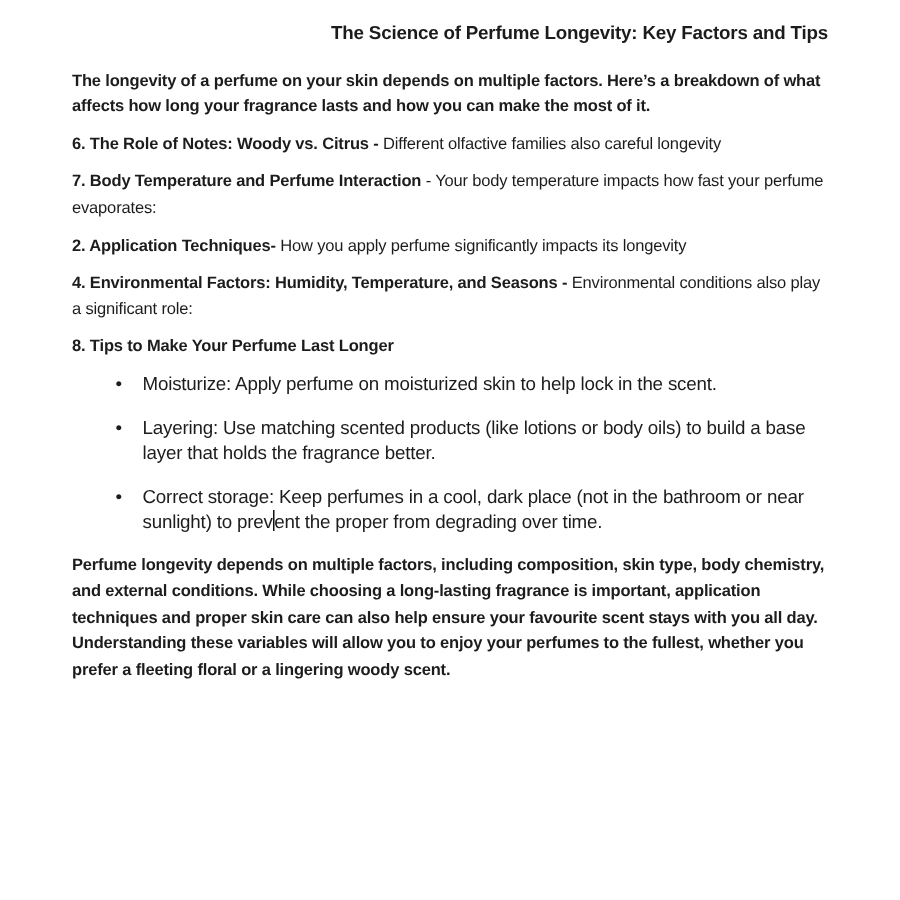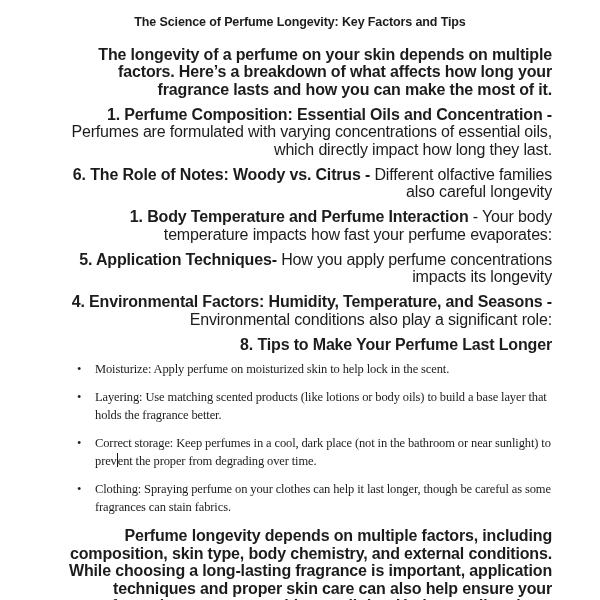--- a/index.html
+++ b/index.html
@@ -15,47 +15,45 @@
   }
   .page {
     width: 600px;
     height: 600px;
     padding: 14px 48px 0 48px;
     background: #ffffff;
   }
   .doc-title {
     font-size: 12.5px;
     font-weight: 700;
-    text-align: center;
+    text-align: right;
     letter-spacing: -0.01em;
     margin: 0 0 14px 0;
     line-height: 17.5px;
   }
   p.para {
-    font-size: 16px;
+    font-size: 11px;
     line-height: 17.5px;
     letter-spacing: -0.01em;
     margin: 0 0 7.5px 0;
-    text-align: right;
   }
   p.bold { font-weight: 700; }
   p.para b { font-weight: 700; }
   ul.tips-list {
     list-style: none;
     margin: 3px 0 5px 0;
     padding: 0;
   }
   ul.tips-list li {
     position: relative;
     font-size: 12.5px;
     line-height: 17.5px;
     letter-spacing: -0.01em;
     padding-left: 47px;
     margin: 0 0 11px 0;
-    font-family: Liberation Serif, serif;
   }
   ul.tips-list li::before {
     content: "\2022";
     position: absolute;
     left: 29px;
     top: 0;
     font-size: 12.5px;
   }
   .caret {
     display: inline-block;
@@ -68,35 +66,33 @@
 </style>
 </head>
 <body>
 
 <div class="page">
 
   <h1 class="doc-title">The Science of Perfume Longevity: Key Factors and Tips</h1>
 
   <p class="para bold">The longevity of a perfume on your skin depends on multiple factors. Here’s a breakdown of what affects how long your fragrance lasts and how you can make the most of it.</p>
 
-  <p class="para"><b>1. Perfume Composition: Essential Oils and Concentration -</b><span> Perfumes are formulated with varying concentrations of essential oils, which directly impact how long they last.</span></p>
 
   <p class="para"><b>6. The Role of Notes: Woody vs. Citrus -</b><span> Different olfactive families also careful longevity</span></p>
 
 
-  <p class="para"><b>1. Body Temperature and Perfume Interaction</b><span> - Your body temperature impacts how fast your perfume evaporates:</span></p>
+  <p class="para"><b>7. Body Temperature and Perfume Interaction</b><span> - Your body temperature impacts how fast your perfume evaporates:</span></p>
 
-  <p class="para"><b>5. Application Techniques-</b><span> How you apply perfume concentrations impacts its longevity</span></p>
+  <p class="para"><b>2. Application Techniques-</b><span> How you apply perfume significantly impacts its longevity</span></p>
 
   <p class="para"><b>4. Environmental Factors: Humidity, Temperature, and Seasons -</b><span> Environmental conditions also play a significant role:</span></p>
 
   <p class="para bold">8. Tips to Make Your Perfume Last Longer</p>
 
   <ul class="tips-list">
     <li>Moisturize: Apply perfume on moisturized skin to help lock in the scent.</li>
     <li>Layering: Use matching scented products (like lotions or body oils) to build a base layer that holds the fragrance better.</li>
     <li><span>Correct storage: Keep perfumes in a cool, dark place (not in the bathroom or near sunlight) to prev</span><span class="caret"></span><span>ent the proper from degrading over time.</span></li>
-    <li>Clothing: Spraying perfume on your clothes can help it last longer, though be careful as some fragrances can stain fabrics.</li>
   </ul>
 
   <p class="para bold">Perfume longevity depends on multiple factors, including composition, skin type, body chemistry, and external conditions. While choosing a long-lasting fragrance is important, application techniques and proper skin care can also help ensure your favourite scent stays with you all day. Understanding these variables will allow you to enjoy your perfumes to the fullest, whether you prefer a fleeting floral or a lingering woody scent.</p>
 
 </div>
 
 </body></html>

